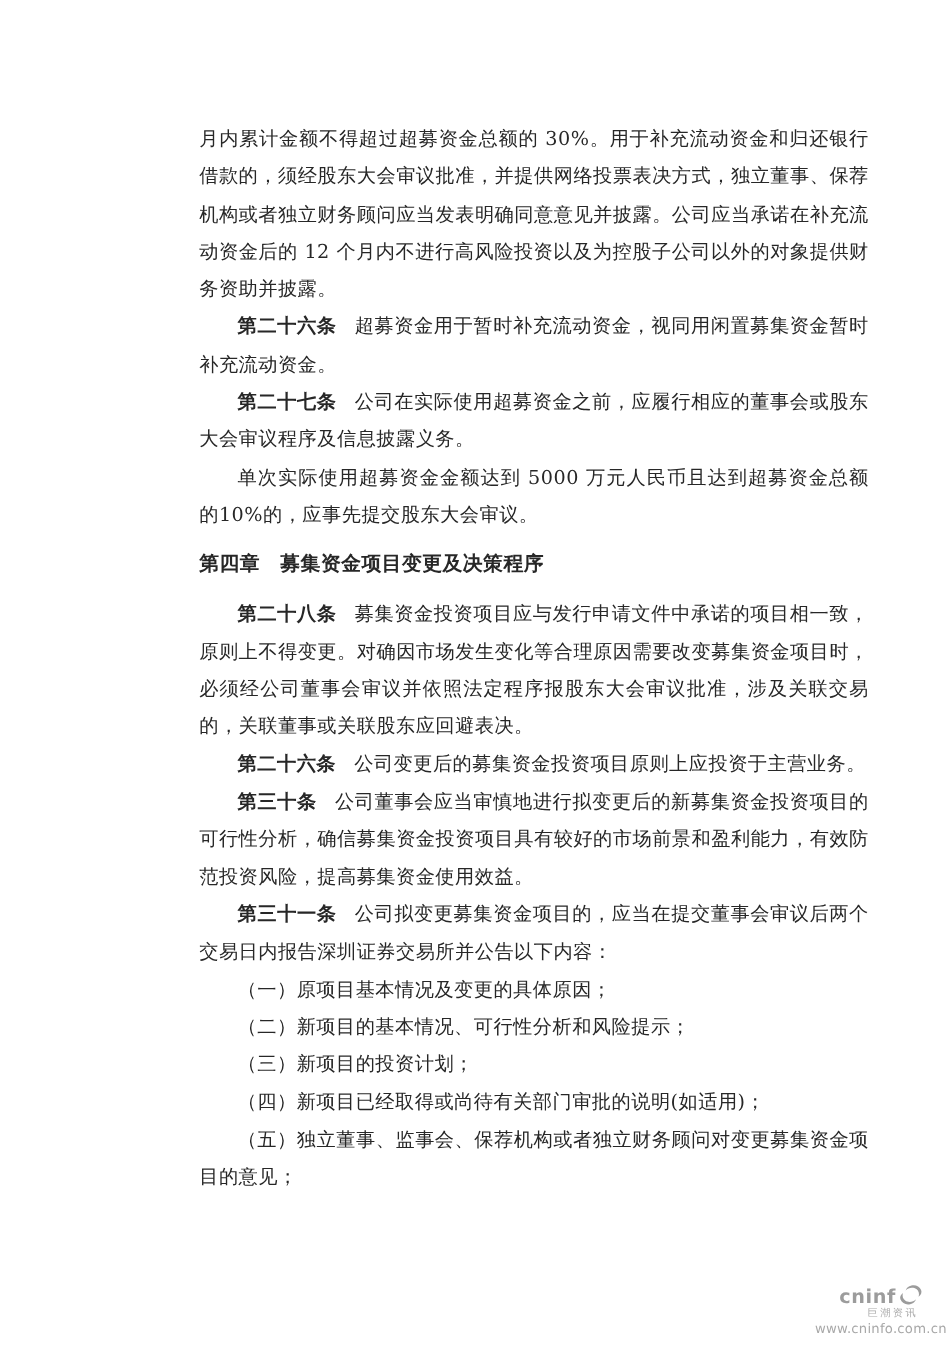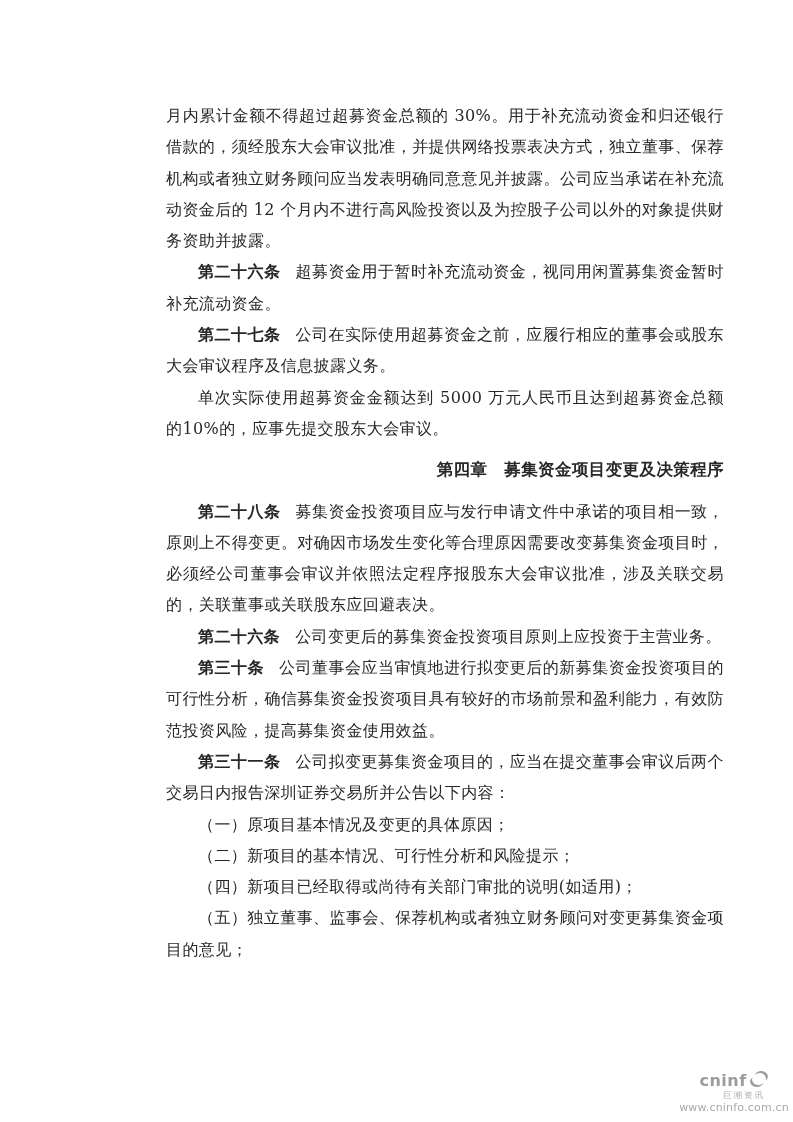--- a/index.html
+++ b/index.html
@@ -36,21 +36,21 @@
     text-indent: 2em;
   }
   .article-num {
     font-weight: bold;
     margin-right: 0.95em;
   }
   .chapter-heading {
     margin: 10px 0;
     font-size: 16.5px;
     font-weight: bold;
-    text-align: right;
+    text-align: left;
     text-indent: 0;
     line-height: 31.3px;
   }
   .cninfo-logo {
     position: absolute;
     right: 4px;
     bottom: 8px;
     text-align: right;
     font-family: "DejaVu Sans", "Liberation Sans", sans-serif;
     color: #a3a3a3;
@@ -106,20 +106,21 @@
     <p class="para-indent"><b class="article-num">第二十八条</b><span>募集资金投资项目应与发行申请文件中承诺的项目相一致，原则上不得变更。对确因市场发生变化等合理原因需要改变募集资金项目时，必须经公司董事会审议并依照法定程序报股东大会审议批准，涉及关联交易的，关联董事或关联股东应回避表决。</span></p>
 
     <p class="para-indent"><b class="article-num">第二十六条</b><span>公司变更后的募集资金投资项目原则上应投资于主营业务。</span></p>
 
     <p class="para-indent"><b class="article-num">第三十条</b><span>公司董事会应当审慎地进行拟变更后的新募集资金投资项目的可行性分析，确信募集资金投资项目具有较好的市场前景和盈利能力，有效防范投资风险，提高募集资金使用效益。</span></p>
 
     <p class="para-indent"><b class="article-num">第三十一条</b><span>公司拟变更募集资金项目的，应当在提交董事会审议后两个交易日内报告深圳证券交易所并公告以下内容：</span></p>
 
     <p class="para-indent">（一）原项目基本情况及变更的具体原因；</p>
     <p class="para-indent">（二）新项目的基本情况、可行性分析和风险提示；</p>
+    <p class="para-indent">（三）新项目的投资计划；</p>
     <p class="para-indent">（四）新项目已经取得或尚待有关部门审批的说明(如适用)；</p>
     <p class="para-indent">（五）独立董事、监事会、保荐机构或者独立财务顾问对变更募集资金项目的意见；</p>
 
   </div>
 
   <div class="cninfo-logo">
     <div class="logo-row">
       <span class="logo-word">cninf</span>
       <svg class="logo-swirl" width="20" height="20" viewBox="0 0 24 24" fill="#9c9c9c" xmlns="http://www.w3.org/2000/svg">
         <path d="M22.3 7.2C20.8 3.4 16.6 1.6 12.6 2.6c-2.9.7-5 2.6-5.8 5 2.9-3.1 7.7-3.6 10.8-1.3 2.4 1.8 3.2 4.8 2.2 7.6 2.4-1.6 3.5-4.3 2.5-6.7z"></path>

